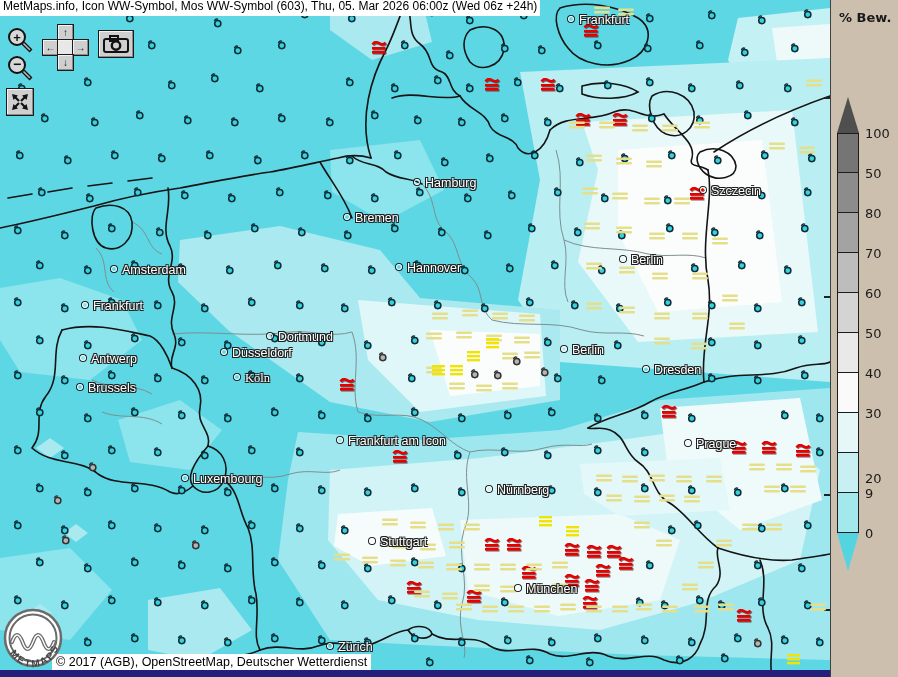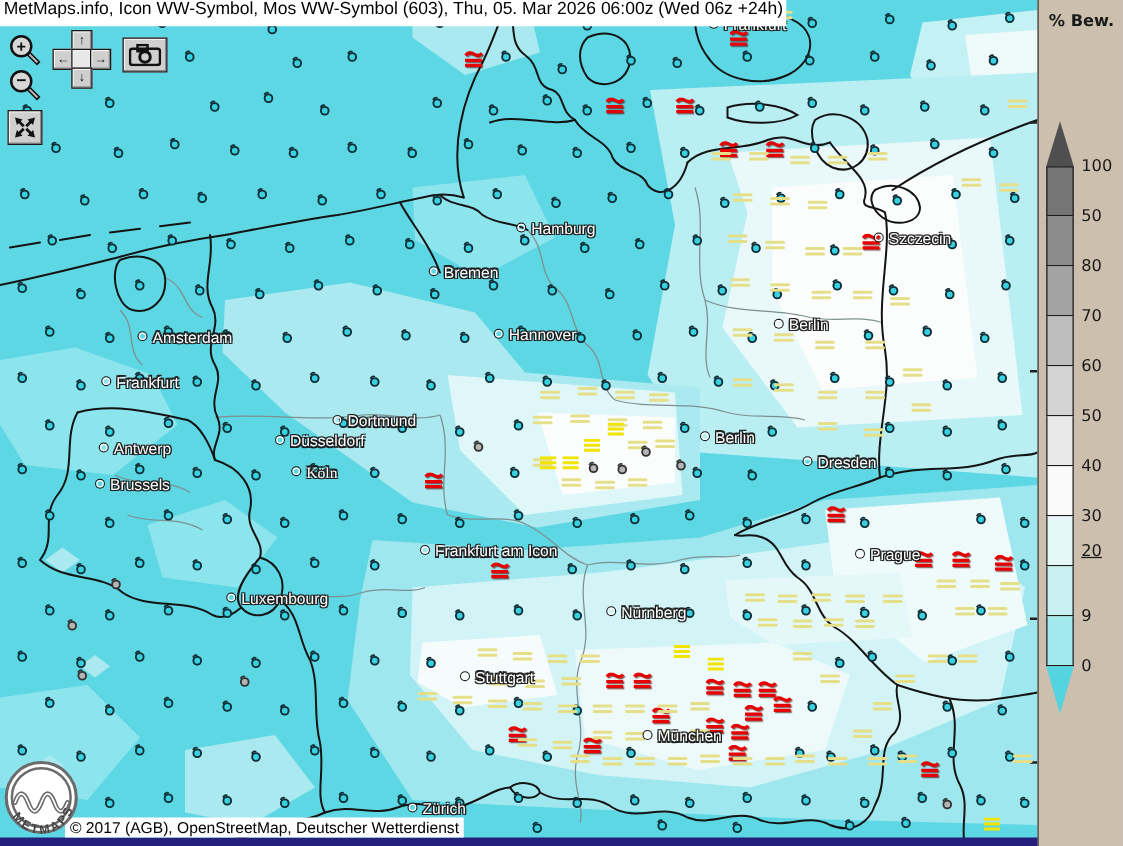--- a/index.html
+++ b/index.html
@@ -10,22 +10,22 @@
   #map svg.bg{position:absolute;left:0;top:0;}
   #symbols,#cities{position:absolute;left:0;top:0;width:830px;height:677px;pointer-events:none;}
   .sym{position:absolute;line-height:0;}
   .sym svg{display:block;}
   .sym.freezing svg{filter:drop-shadow(1px 1px 0 rgba(60,0,0,.55));}
   .city{position:absolute;white-space:nowrap;font-size:12.5px;color:#fff;
         text-shadow:-1px -1px 0 #1e1e1e,1px -1px 0 #1e1e1e,-1px 1px 0 #1e1e1e,1px 1px 0 #1e1e1e,0 1px 0 #1e1e1e,0 -1px 0 #1e1e1e;}
   .city .ring{display:inline-block;width:4px;height:4px;border:1.5px solid #fff;border-radius:50%;
         margin-right:5px;vertical-align:2px;box-shadow:0 0 0 1px #1e1e1e;background:transparent;}
   
-  #titlebar{position:absolute;left:0;top:0;height:21px;background:#fff;color:#000;
-        font-size:14px;line-height:13px;padding:0 3px;white-space:nowrap;z-index:30;}
+  #titlebar{position:absolute;left:0;top:0;height:16px;background:#fff;color:#000;
+        font-size:12px;line-height:13px;padding:0 3px;white-space:nowrap;z-index:30;}
   #attribution{position:absolute;left:52px;top:654px;background:#fff;color:#000;
         font-size:12.5px;line-height:16px;padding:0 4px;white-space:nowrap;z-index:25;}
   #bottomstrip{position:absolute;left:0;top:670px;width:830px;height:7px;background:#241f7a;z-index:20;}
   
   #logo{position:absolute;left:2px;top:608px;z-index:26;}
   
   .ctl{position:absolute;z-index:28;}
   .btn{background:#cfcfcf;border:1.5px solid #1a1a1a;box-shadow:inset -1px -1px 0 #8a8a8a,inset 1px 1px 0 #f2f2f2;
        display:flex;align-items:center;justify-content:center;cursor:pointer;}
   #pan{display:grid;grid-template-columns:15px 15px 15px;grid-template-rows:15px 15px 15px;}
@@ -2868,19 +2868,19 @@
         <div class="seg" style="top: 493px; height: 40px; background: rgb(162, 232, 236);"></div>
         <div class="arrow" style="top: 533px; border-left: 11px solid transparent; border-right: 11px solid transparent; border-top: 38px solid rgb(84, 211, 225);"></div>
         <div class="tick" style="top: 133px;">100</div>
         <div class="tick" style="top: 173px;">50</div>
         <div class="tick" style="top: 213px;">80</div>
         <div class="tick" style="top: 253px;">70</div>
         <div class="tick" style="top: 293px;">60</div>
         <div class="tick" style="top: 333px;">50</div>
         <div class="tick" style="top: 373px;">40</div>
         <div class="tick" style="top: 413px;">30</div>
-        <div class="tick" style="top: 441px; text-decoration: underline;">20</div>
+        <div class="tick" style="top: 478px;">20</div>
         <div class="tick" style="top: 493px;">9</div>
         <div class="tick" style="top: 533px;">0</div>
       </div>
   </div>
 
 </div>
 
 </body></html>

